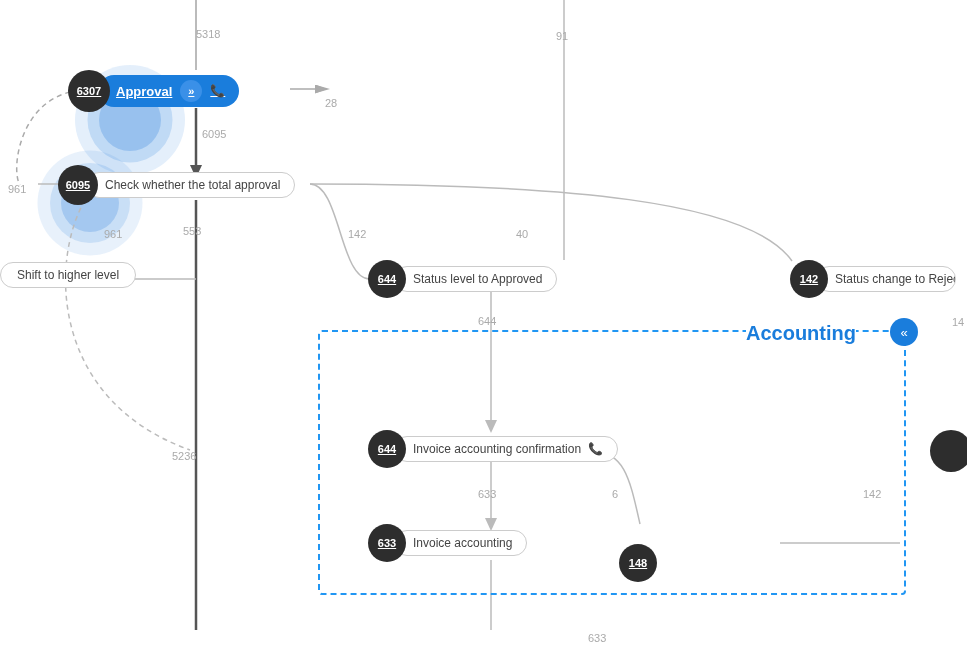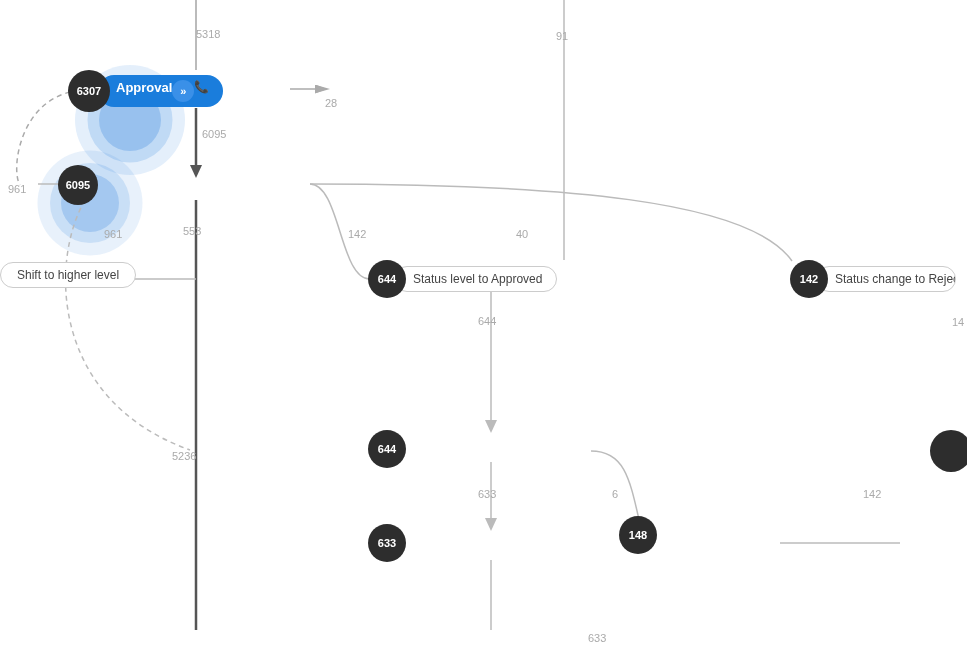--- a/index.html
+++ b/index.html
@@ -77,20 +77,21 @@
       border-radius: 50%;
       background: #2d2d2d;
       color: #fff;
       font-size: 11px;
       font-weight: bold;
       display: flex;
       align-items: center;
       justify-content: center;
       flex-shrink: 0;
       z-index: 2;
+      text-decoration: underline;
     }
 
     .node-pill {
       background: #fff;
       border: 1.5px solid #ccc;
       border-radius: 20px;
       padding: 5px 14px 5px 10px;
       font-size: 12px;
       color: #444;
       white-space: nowrap;
@@ -104,20 +105,23 @@
       border: none;
       border-radius: 20px;
       padding: 5px 14px 5px 10px;
       font-size: 13px;
       color: #fff;
       font-weight: bold;
       white-space: nowrap;
       margin-left: -12px;
       padding-left: 18px;
       display: flex;
+      align-items: center;
+      gap: 8px;
+      text-decoration: underline;
     }
 
     .chevron-right {
       background: #3a90e8;
       border-radius: 50%;
       width: 22px;
       height: 22px;
       display: flex;
       align-items: center;
       justify-content: center;
@@ -280,20 +284,23 @@
       <span>Approval</span>
       <div class="chevron-right">»</div>
       <span class="phone-icon">📞</span>
     </div>
   </div>
 
   <div class="node" style="position:absolute; top:165px; left:58px;">
     <div class="node-badge" style="width:40px;height:40px;">
       <span>6095</span>
     </div>
+    <div class="node-pill">
+      <span>Check whether the total approval</span>
+    </div>
   </div>
 
   <div class="plain-pill" style="left:0px; top:262px;">
     <span>Shift to higher level</span>
   </div>
 
   <div class="node" style="position:absolute; top:260px; left:368px;">
     <div class="node-badge" style="width:38px;height:38px;">
       <span>644</span>
     </div>
@@ -304,34 +311,45 @@
 
   <div class="node" style="position:absolute; top:260px; left:790px;">
     <div class="node-badge" style="width:38px;height:38px;">
       <span>142</span>
     </div>
     <div class="node-pill" style="max-width:140px;overflow:hidden;">
       <span>Status change to Rejected</span>
     </div>
   </div>
 
+  <div class="accounting-box">
+    <div class="accounting-label">Accounting</div>
+    <div class="accounting-collapse">«</div>
+  </div>
 
   <div class="node" style="position:absolute; top:430px; left:368px;">
     <div class="node-badge" style="width:38px;height:38px;">
       <span>644</span>
     </div>
+    <div class="node-pill">
+      <span>Invoice accounting confirmation</span>
+      <span class="phone-icon" style="margin-left:4px;">📞</span>
+    </div>
   </div>
 
   <div class="node" style="position:absolute; top:524px; left:368px;">
     <div class="node-badge" style="width:38px;height:38px;">
       <span>633</span>
     </div>
-  </div>
-
-  <div class="node" style="position:absolute; top:516px; left:619px;">
+    <div class="node-pill">
+      <span>Invoice accounting</span>
+    </div>
+  </div>
+
+  <div class="node" style="position:absolute; top:544px; left:619px;">
     <div class="node-badge" style="width:38px;height:38px;">
       <span>148</span>
     </div>
   </div>
 
   <div class="node-badge" style="position:absolute; top:430px; right:-5px; width:42px;height:42px;"></div>
 
 </div>
 
 </body></html>

